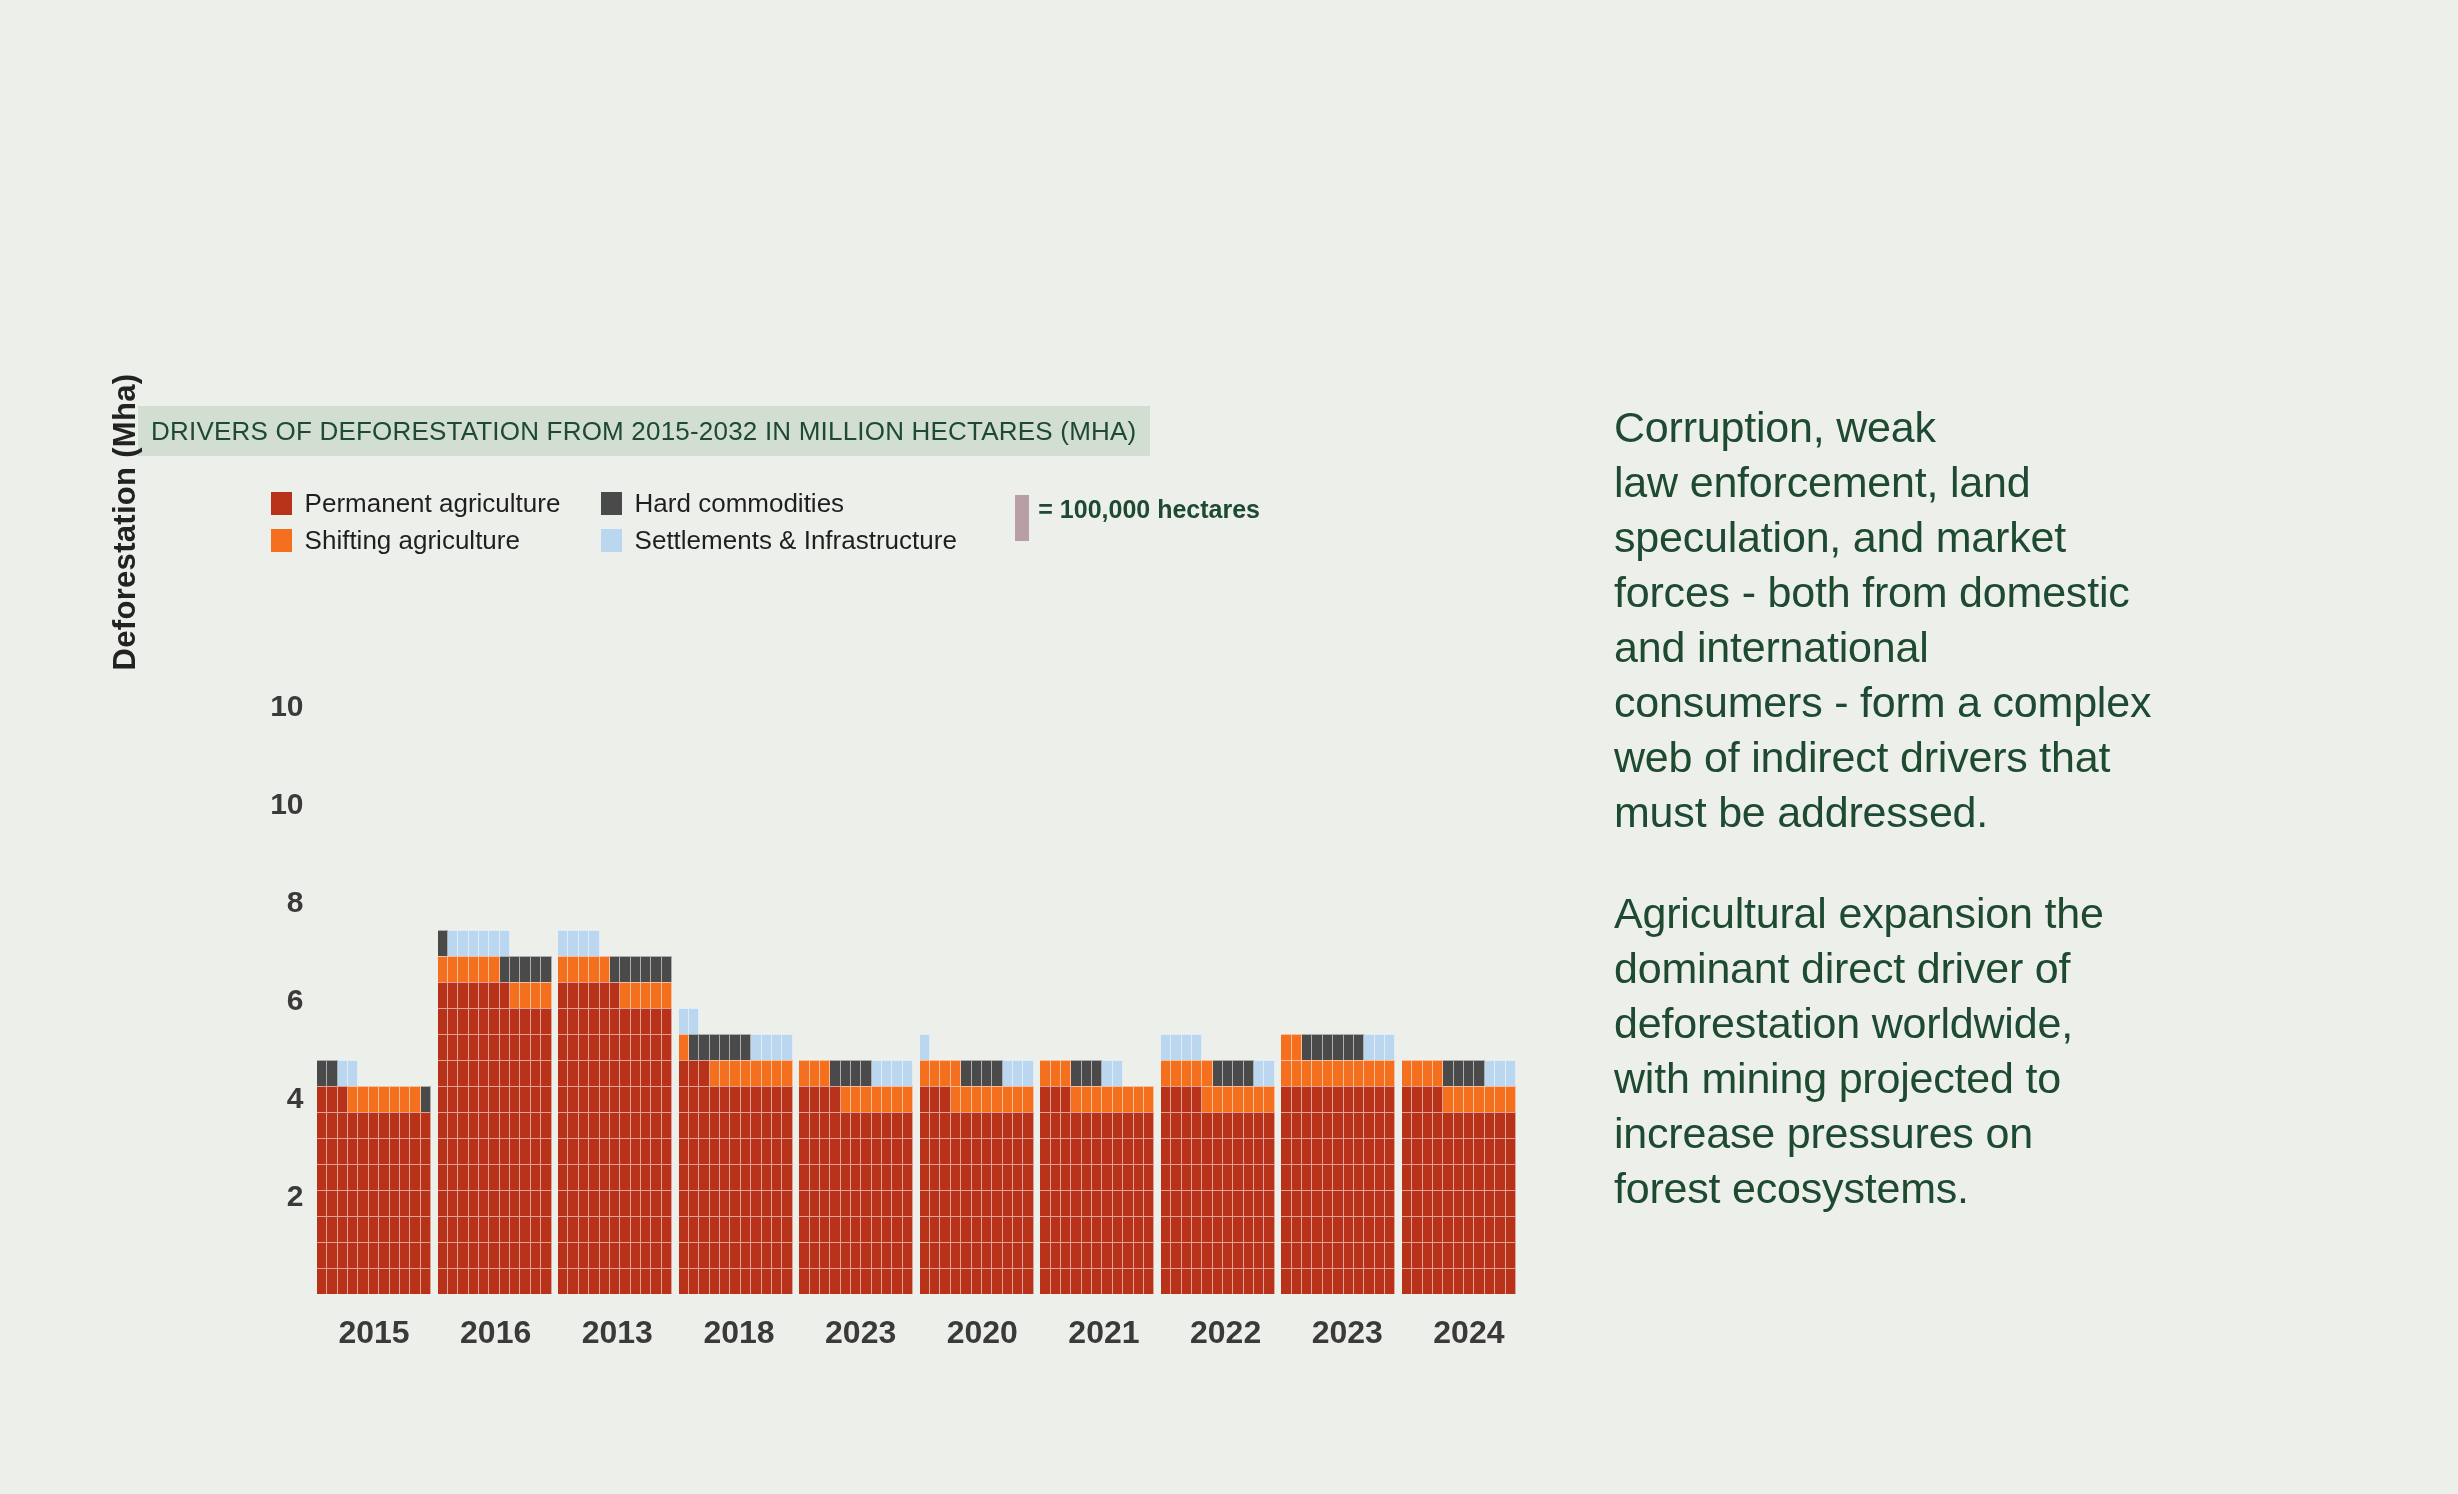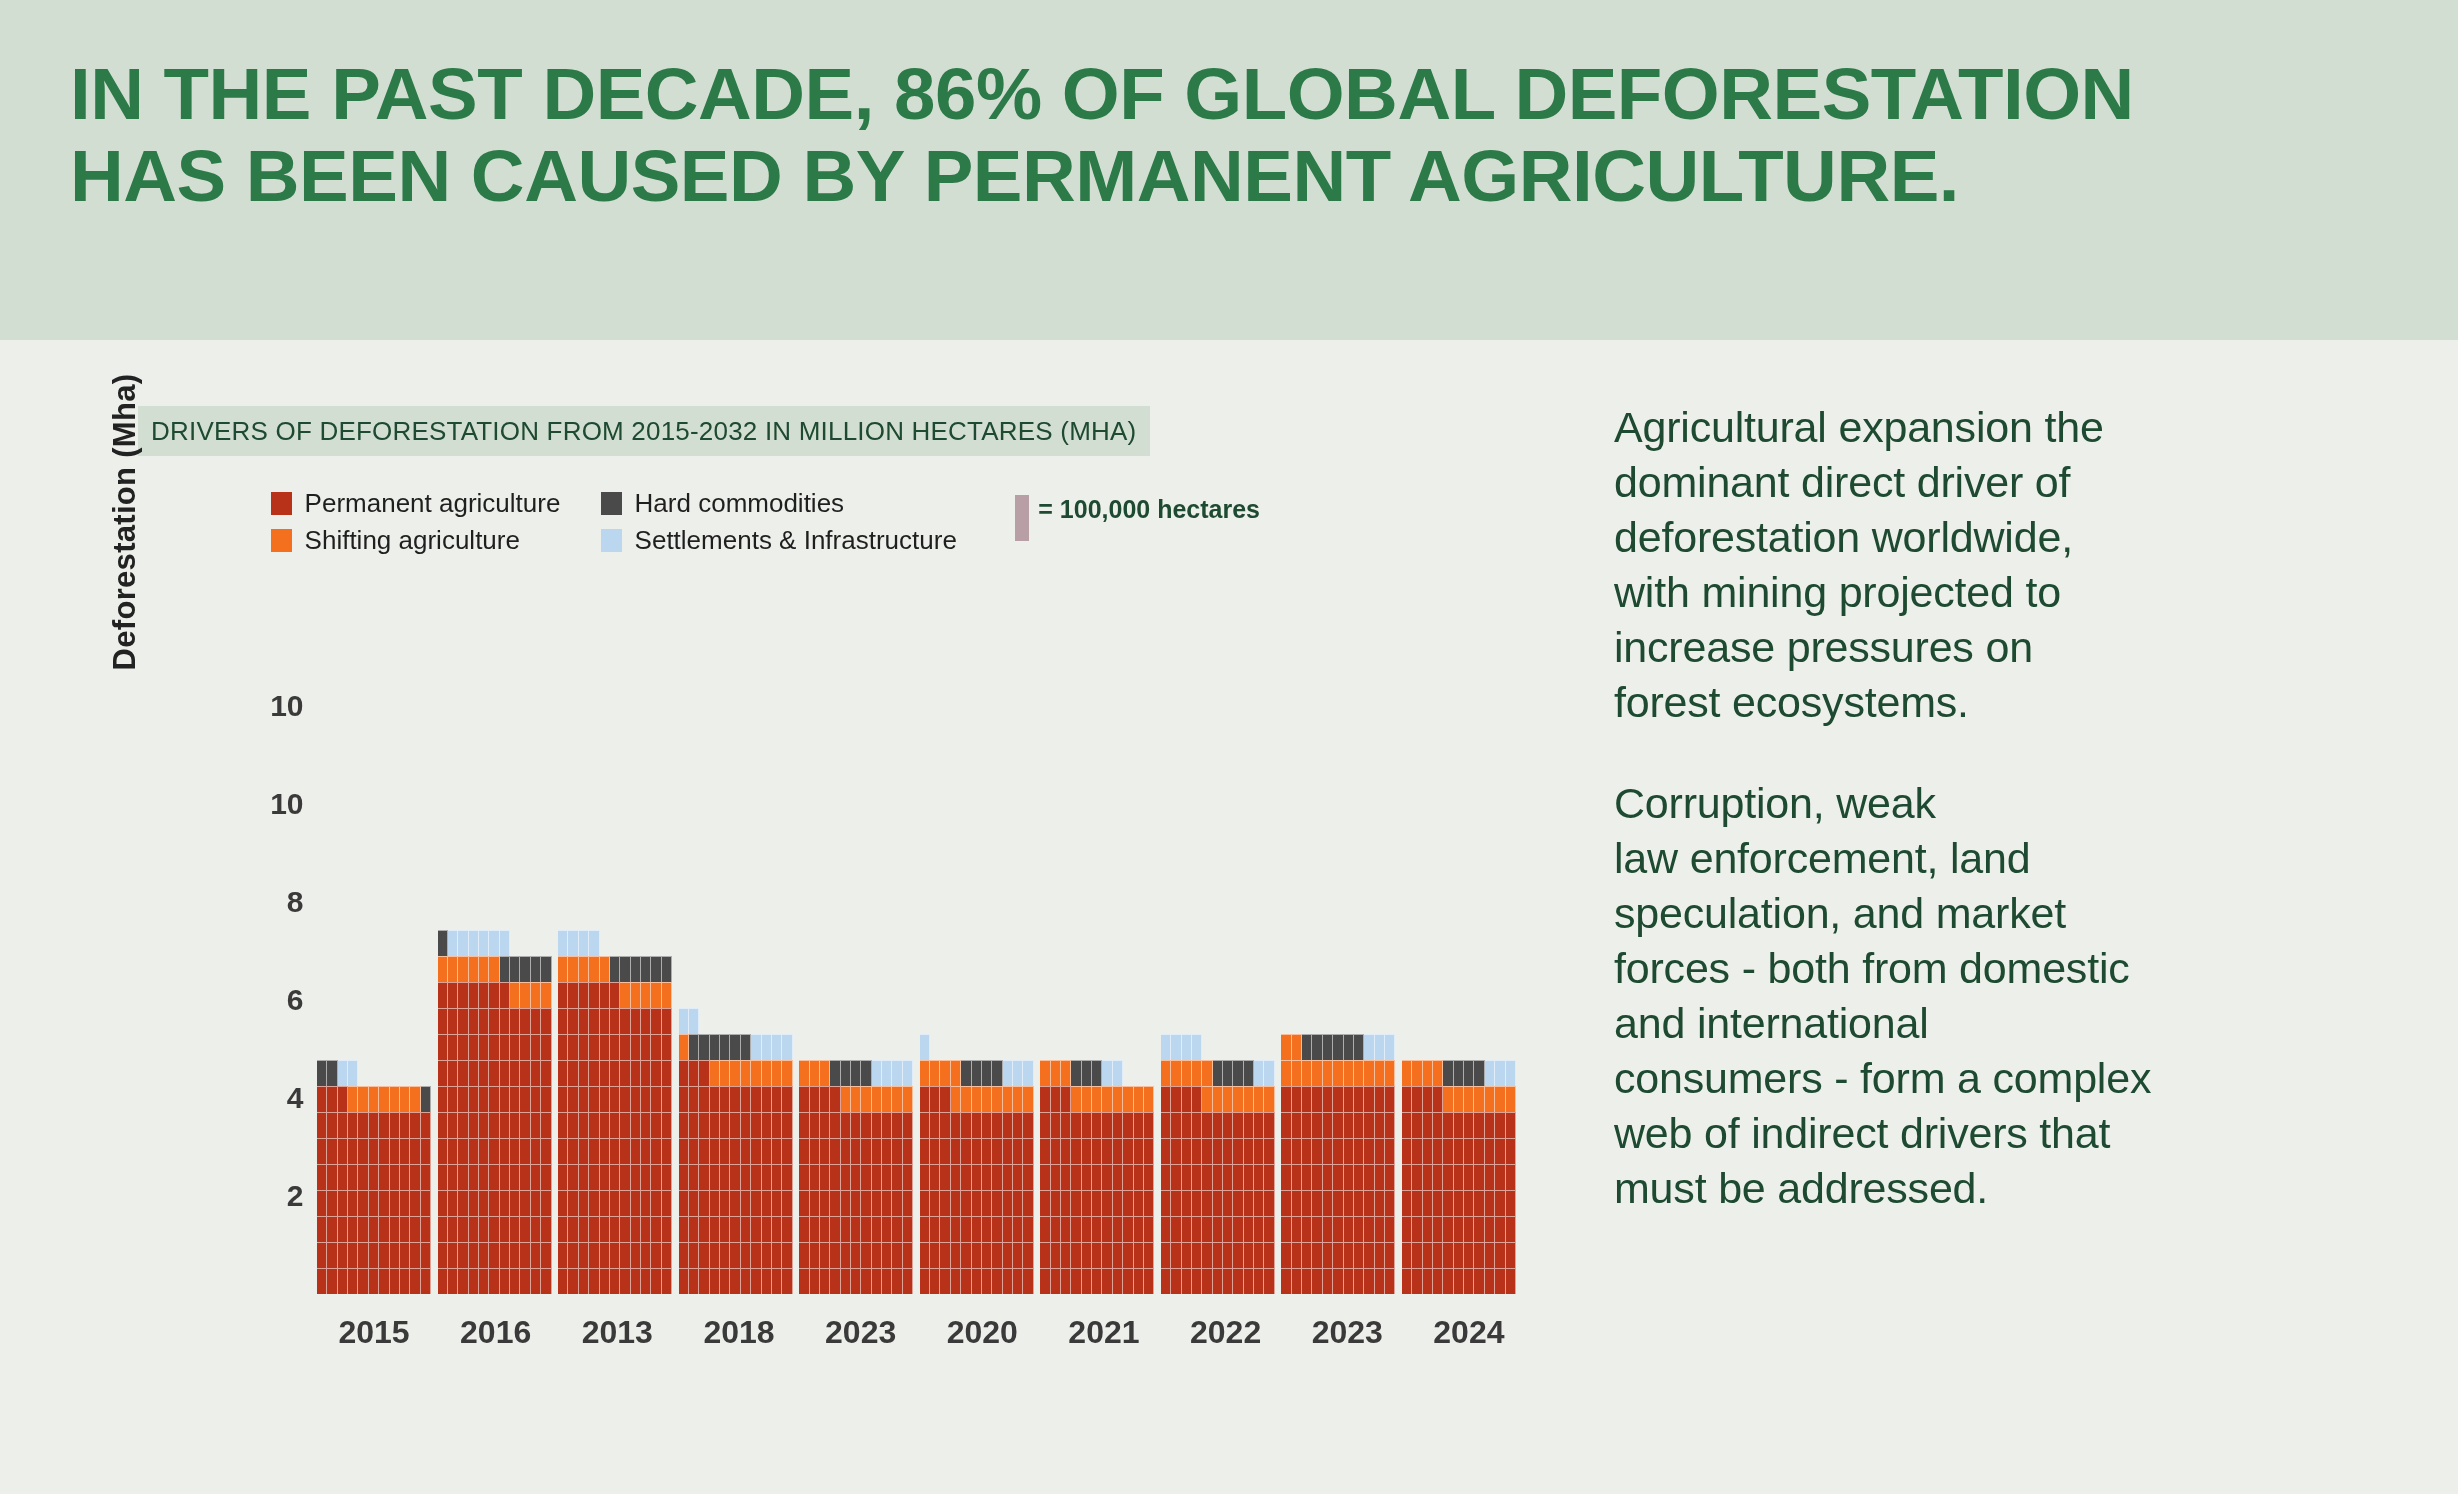--- a/index.html
+++ b/index.html
@@ -186,24 +186,20 @@
     letter-spacing: -0.2px;
     white-space: pre-line;
   }
   .para + .para { margin-top: 46px; }
 </style>
 </head>
 <body>
 
 <div id="root">
 
-  <div class="header">
-    <div class="header-title">IN THE PAST DECADE, 86% OF GLOBAL DEFORESTATION
-HAS BEEN CAUSED BY PERMANENT AGRICULTURE.</div>
-  </div>
 
   <div class="body-area">
 
     <div class="chart-panel">
 
       <div class="chart-title-band">
         <span>DRIVERS OF DEFORESTATION FROM 2015-2032 IN MILLION HECTARES (MHA)</span>
       </div>
 
       <div class="legend">
@@ -1661,31 +1657,31 @@
           <div class="xlabel">2020</div>
           <div class="xlabel">2021</div>
           <div class="xlabel">2022</div>
           <div class="xlabel">2023</div>
           <div class="xlabel">2024</div>
         </div>
 
     </div>
 
     <div class="text-col">
-      <div class="para">Agricultural expansion the
-dominant direct driver of
-deforestation worldwide,
-with mining projected to
-increase pressures on
-forest ecosystems.</div>
       <div class="para">Corruption, weak
 law enforcement, land
 speculation, and market
 forces - both from domestic
 and international
 consumers - form a complex
 web of indirect drivers that
 must be addressed.</div>
+      <div class="para">Agricultural expansion the
+dominant direct driver of
+deforestation worldwide,
+with mining projected to
+increase pressures on
+forest ecosystems.</div>
     </div>
 
   </div>
 </div>
 
 
 </body></html>

